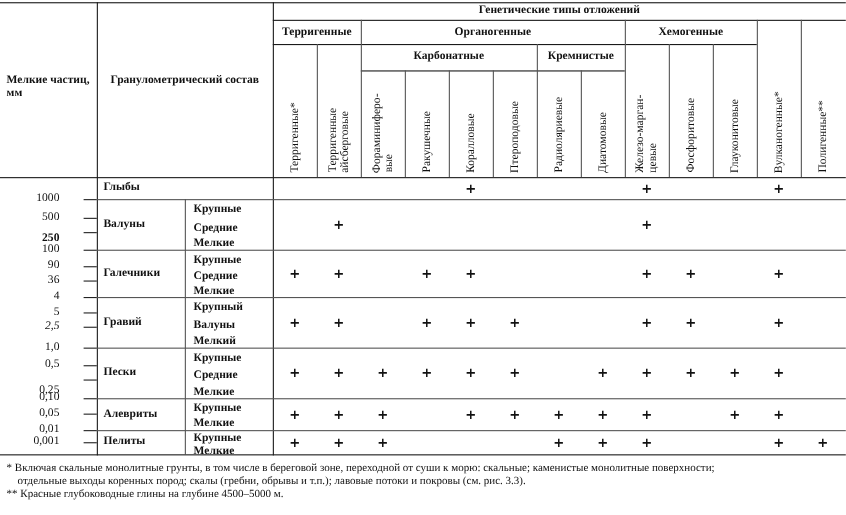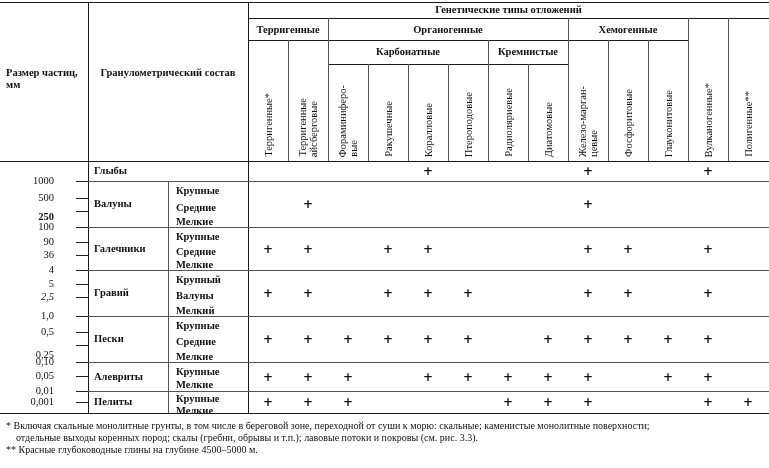--- a/index.html
+++ b/index.html
@@ -44,21 +44,21 @@
       <div class="vl thin" style="left:488px; top:40px; height:121px;"></div>
       <div class="vl thin" style="left:528px; top:64px; height:97px;"></div>
       <div class="vl thin" style="left:568px; top:18px; height:143px;"></div>
       <div class="vl thin" style="left:608px; top:40px; height:121px;"></div>
       <div class="vl thin" style="left:648px; top:40px; height:121px;"></div>
       <div class="vl thin" style="left:688px; top:18px; height:143px;"></div>
       <div class="vl thin" style="left:728px; top:18px; height:143px;"></div>
     </div>
 
   <div class="txt bold" style="left:6px; top:67px;">
-    <div>Размер частиц,</div>
+    <div>Мелкие частиц,</div>
     <div>мм</div>
   </div>
   <div class="txt bold center" style="left:88px; top:67px; width:160px;">Гранулометрический состав</div>
   <div class="txt bold center" style="left:248px; top:4px; width:521px;">Генетические типы отложений</div>
   <div class="txt bold center" style="left:248px; top:24px; width:80px;">Терригенные</div>
   <div class="txt bold center" style="left:328px; top:24px; width:240px;">Органогенные</div>
   <div class="txt bold center" style="left:568px; top:24px; width:120px;">Хемогенные</div>
   <div class="txt bold center" style="left:328px; top:46px; width:160px;">Карбонатные</div>
   <div class="txt bold center" style="left:488px; top:46px; width:80px;">Кремнистые</div>
 

